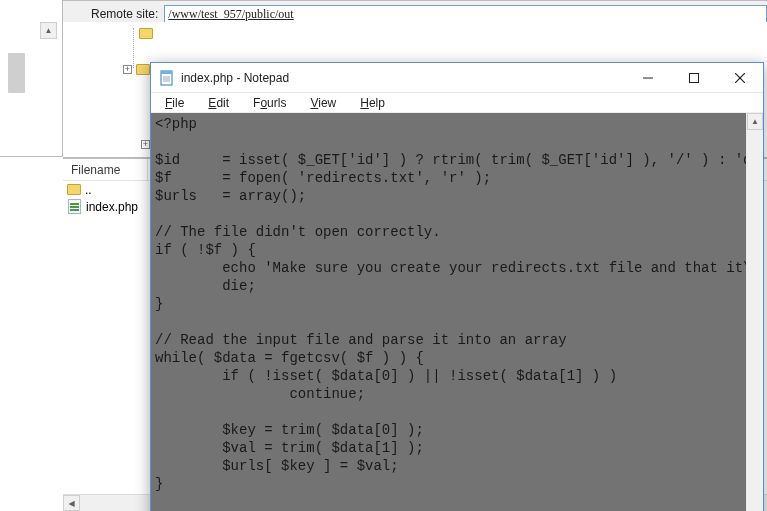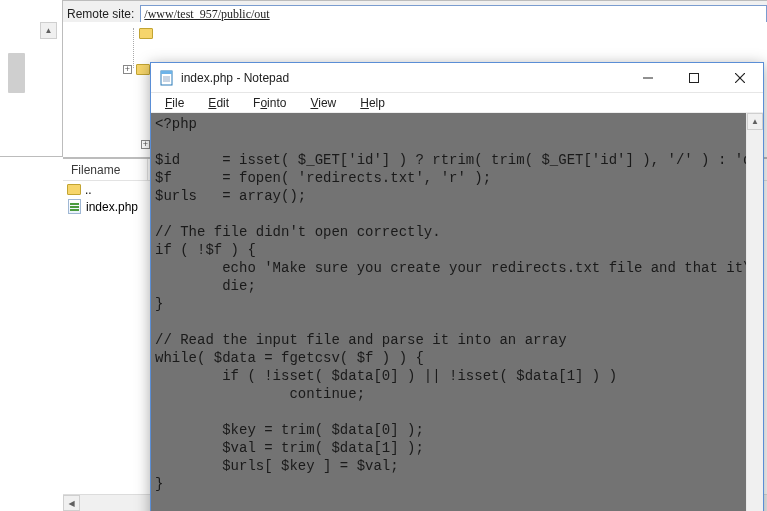--- a/index.html
+++ b/index.html
@@ -4,21 +4,21 @@
 <style>
   * { box-sizing: border-box; margin: 0; padding: 0; }
   html, body { width: 767px; height: 511px; overflow: hidden; font-family: "Segoe UI", Tahoma, sans-serif; font-size: 12px; background: #f0f0f0; }
   body { position: relative; }
 
   
   .ftp-bg { position: absolute; inset: 0; background: #fff; }
   .remote-bar {
     position: absolute; top: 0; left: 63px; right: 0; height: 28px;
     display: flex; align-items: center; border-top: 1px solid #bcbcbc;
-    border-bottom: 1px solid #bcbcbc; background: #f0f0f0;
+    border-bottom: 1px solid #bcbcbc; background: #f0f0f0; padding-left: 24px;
   }
   .remote-bar .lbl { padding: 0 6px 0 4px; color: #222; }
   .remote-bar .path-input {
     flex: 1; height: 18px; border: 1px solid #7a9ccf; background: #fff;
     padding: 0 3px; font: 12px "Segoe UI"; color: #222; text-decoration: underline;
   }
   .left-blank {
     position: absolute; left: 0; top: 0; width: 63px; height: 157px;
     background: #fff; border-right: 1px solid #bcbcbc; border-bottom: 1px solid #bcbcbc;
   }
@@ -193,21 +193,21 @@
             <line x1="0" y1="0" x2="10" y2="10" stroke="#222" stroke-width="1.2"></line>
             <line x1="10" y1="0" x2="0" y2="10" stroke="#222" stroke-width="1.2"></line>
           </svg>
       </div>
     </div>
   </div>
 
   <div class="np-menubar">
     <span class="np-menuitem"><u>F</u><span>ile</span></span>
     <span class="np-menuitem"><u>E</u><span>dit</span></span>
-    <span class="np-menuitem"><span>F</span><u>o</u><span>into</span></span>
+    <span class="np-menuitem"><span>F</span><u>o</u><span>urls</span></span>
     <span class="np-menuitem"><u>V</u><span>iew</span></span>
     <span class="np-menuitem"><u>H</u><span>elp</span></span>
   </div>
 
   <div class="np-body">
     <div class="np-text">&lt;?php
 
 $id     = isset( $_GET['id'] ) ? rtrim( trim( $_GET['id'] ), '/' ) : 'defa
 $f      = fopen( 'redirects.txt', 'r' );
 $urls   = array();

